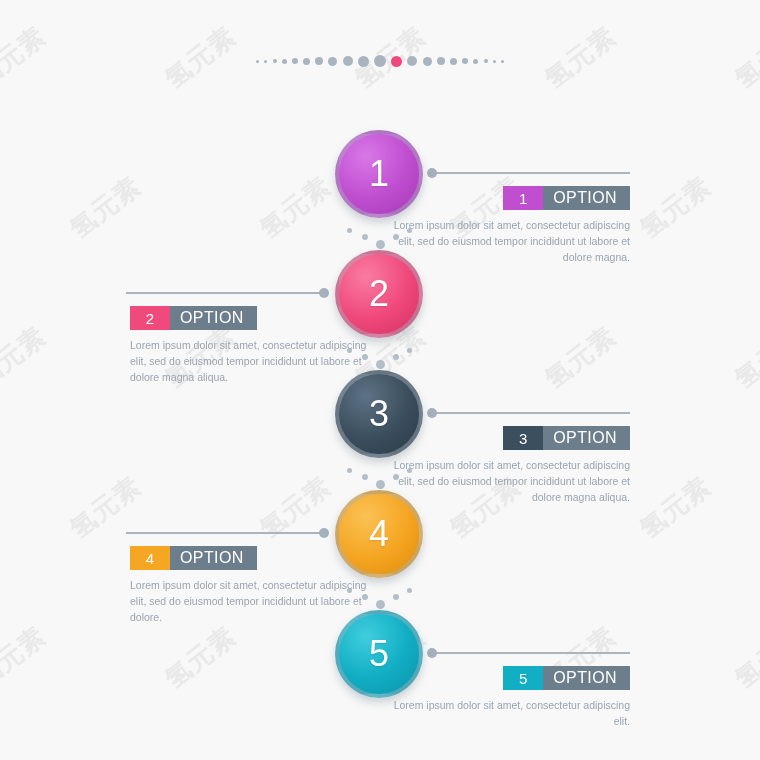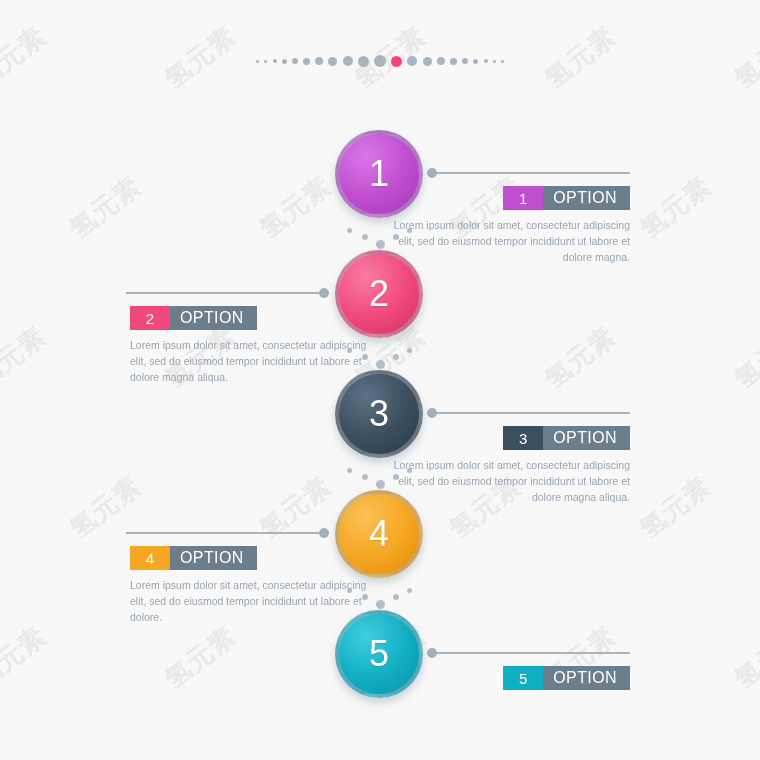--- a/index.html
+++ b/index.html
@@ -282,21 +282,21 @@
       <div class="step" style="top: 610px;">
         <div class="conn right">
           <span class="enddot"></span>
         </div>
         <div class="circle" style="background: radial-gradient(circle at 34% 28%, rgb(63, 206, 222) 0%, rgb(18, 174, 196) 52%, rgb(10, 147, 168) 100%);">
           <span class="num">5</span>
         </div>
         <div class="label right" style="top: 56px;"><div class="badge">
             <span class="bnum" style="background: rgb(18, 174, 196);">5</span>
             <span class="btxt" style="background: rgb(108, 125, 140);">OPTION</span>
-          </div></div>
+          </div><div class="desc">Lorem ipsum dolor sit amet, consectetur adipiscing elit.</div></div>
       </div>
       <div class="chev" style="top: 228px;">
         <i style="left: 2px; top: 0px; width: 5px; height: 5px;"></i>
         <i style="left: 17px; top: 6px; width: 6px; height: 6px;"></i>
         <i style="left: 31px; top: 12px; width: 9px; height: 9px;"></i>
         <i style="left: 48px; top: 6px; width: 6px; height: 6px;"></i>
         <i style="left: 62px; top: 0px; width: 5px; height: 5px;"></i>
       </div>
       <div class="chev" style="top: 348px;">
         <i style="left: 2px; top: 0px; width: 5px; height: 5px;"></i>

